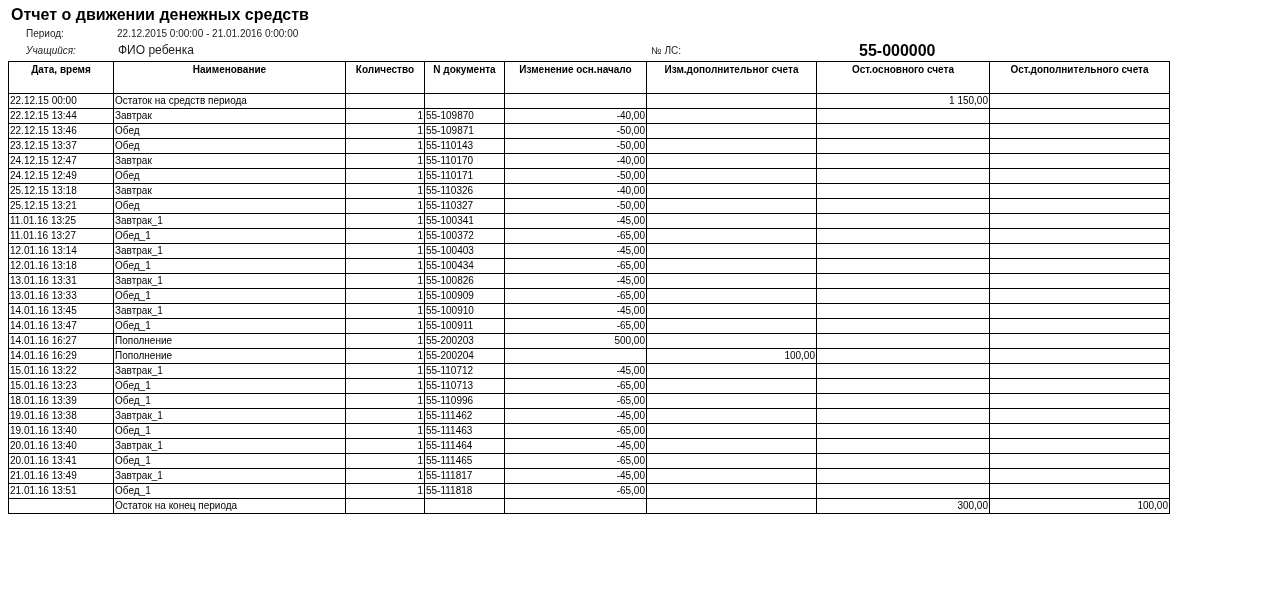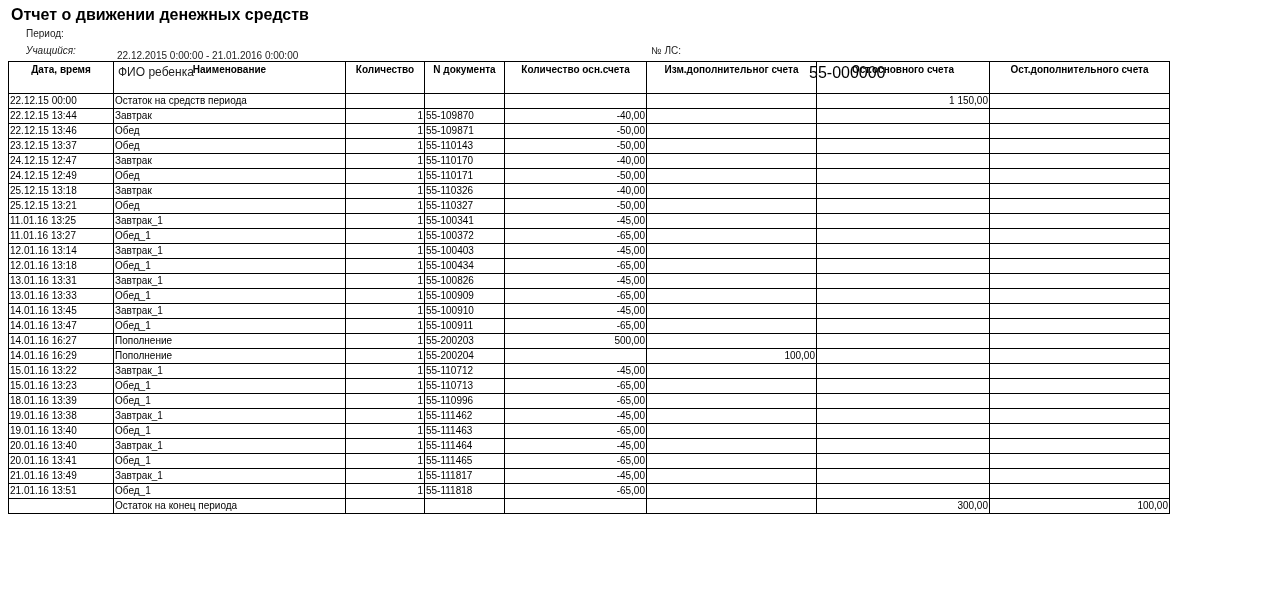--- a/index.html
+++ b/index.html
@@ -5,27 +5,27 @@
   html, body { margin: 0; padding: 0; background: #ffffff; }
   body {
     width: 1267px; height: 614px; position: relative; overflow: hidden;
     font-family: "Liberation Sans", sans-serif; color: #000;
   }
   .title {
     position: absolute; left: 11px; top: 6px;
     font-size: 16px; font-weight: bold; letter-spacing: 0;
   }
   .lbl { position: absolute; font-size: 10px; color: #222; }
-  .val { position: absolute; font-size: 10px; color: #222; margin-top: 22px; }
+  .val { position: absolute; font-size: 10px; color: #222; }
   .period-label { left: 26px; top: 28px; }
   .period-value { left: 117px; top: 28px; }
   .student-label { left: 26px; top: 45px; font-style: italic; }
   .student-value { left: 118px; top: 43px; font-size: 12px; }
   .acc-label { left: 651px; top: 45px; }
-  .acc-value { left: 809px; top: 42px; font-size: 16px; font-weight: normal; color: #000; }
+  .acc-value { left: 859px; top: 42px; font-size: 16px; font-weight: bold; color: #000; }
 
   table.report {
     position: absolute; left: 8px; top: 61px;
     border-collapse: collapse; table-layout: fixed;
     font-size: 10px;
   }
   table.report th, table.report td {
     border: 1px solid #000; padding: 0 1px; overflow: hidden; white-space: nowrap;
   }
   table.report th {
@@ -58,21 +58,21 @@
       <col style="width:170px">
       <col style="width:173px">
       <col style="width:180px">
   </colgroup>
   <thead>
     <tr>
       <th>Дата, время</th>
       <th>Наименование</th>
       <th>Количество</th>
       <th>N документа</th>
-      <th>Количество осн.счета</th>
+      <th>Изменение осн.начало</th>
       <th>Изм.дополнительног счета</th>
       <th>Ост.основного счета</th>
       <th>Ост.дополнительного счета</th>
     </tr>
   </thead>
   <tbody id="rows">
       <tr>
         <td>22.12.15 00:00</td>
         <td>Остаток на средств периода</td>
         <td class="qty"></td>

